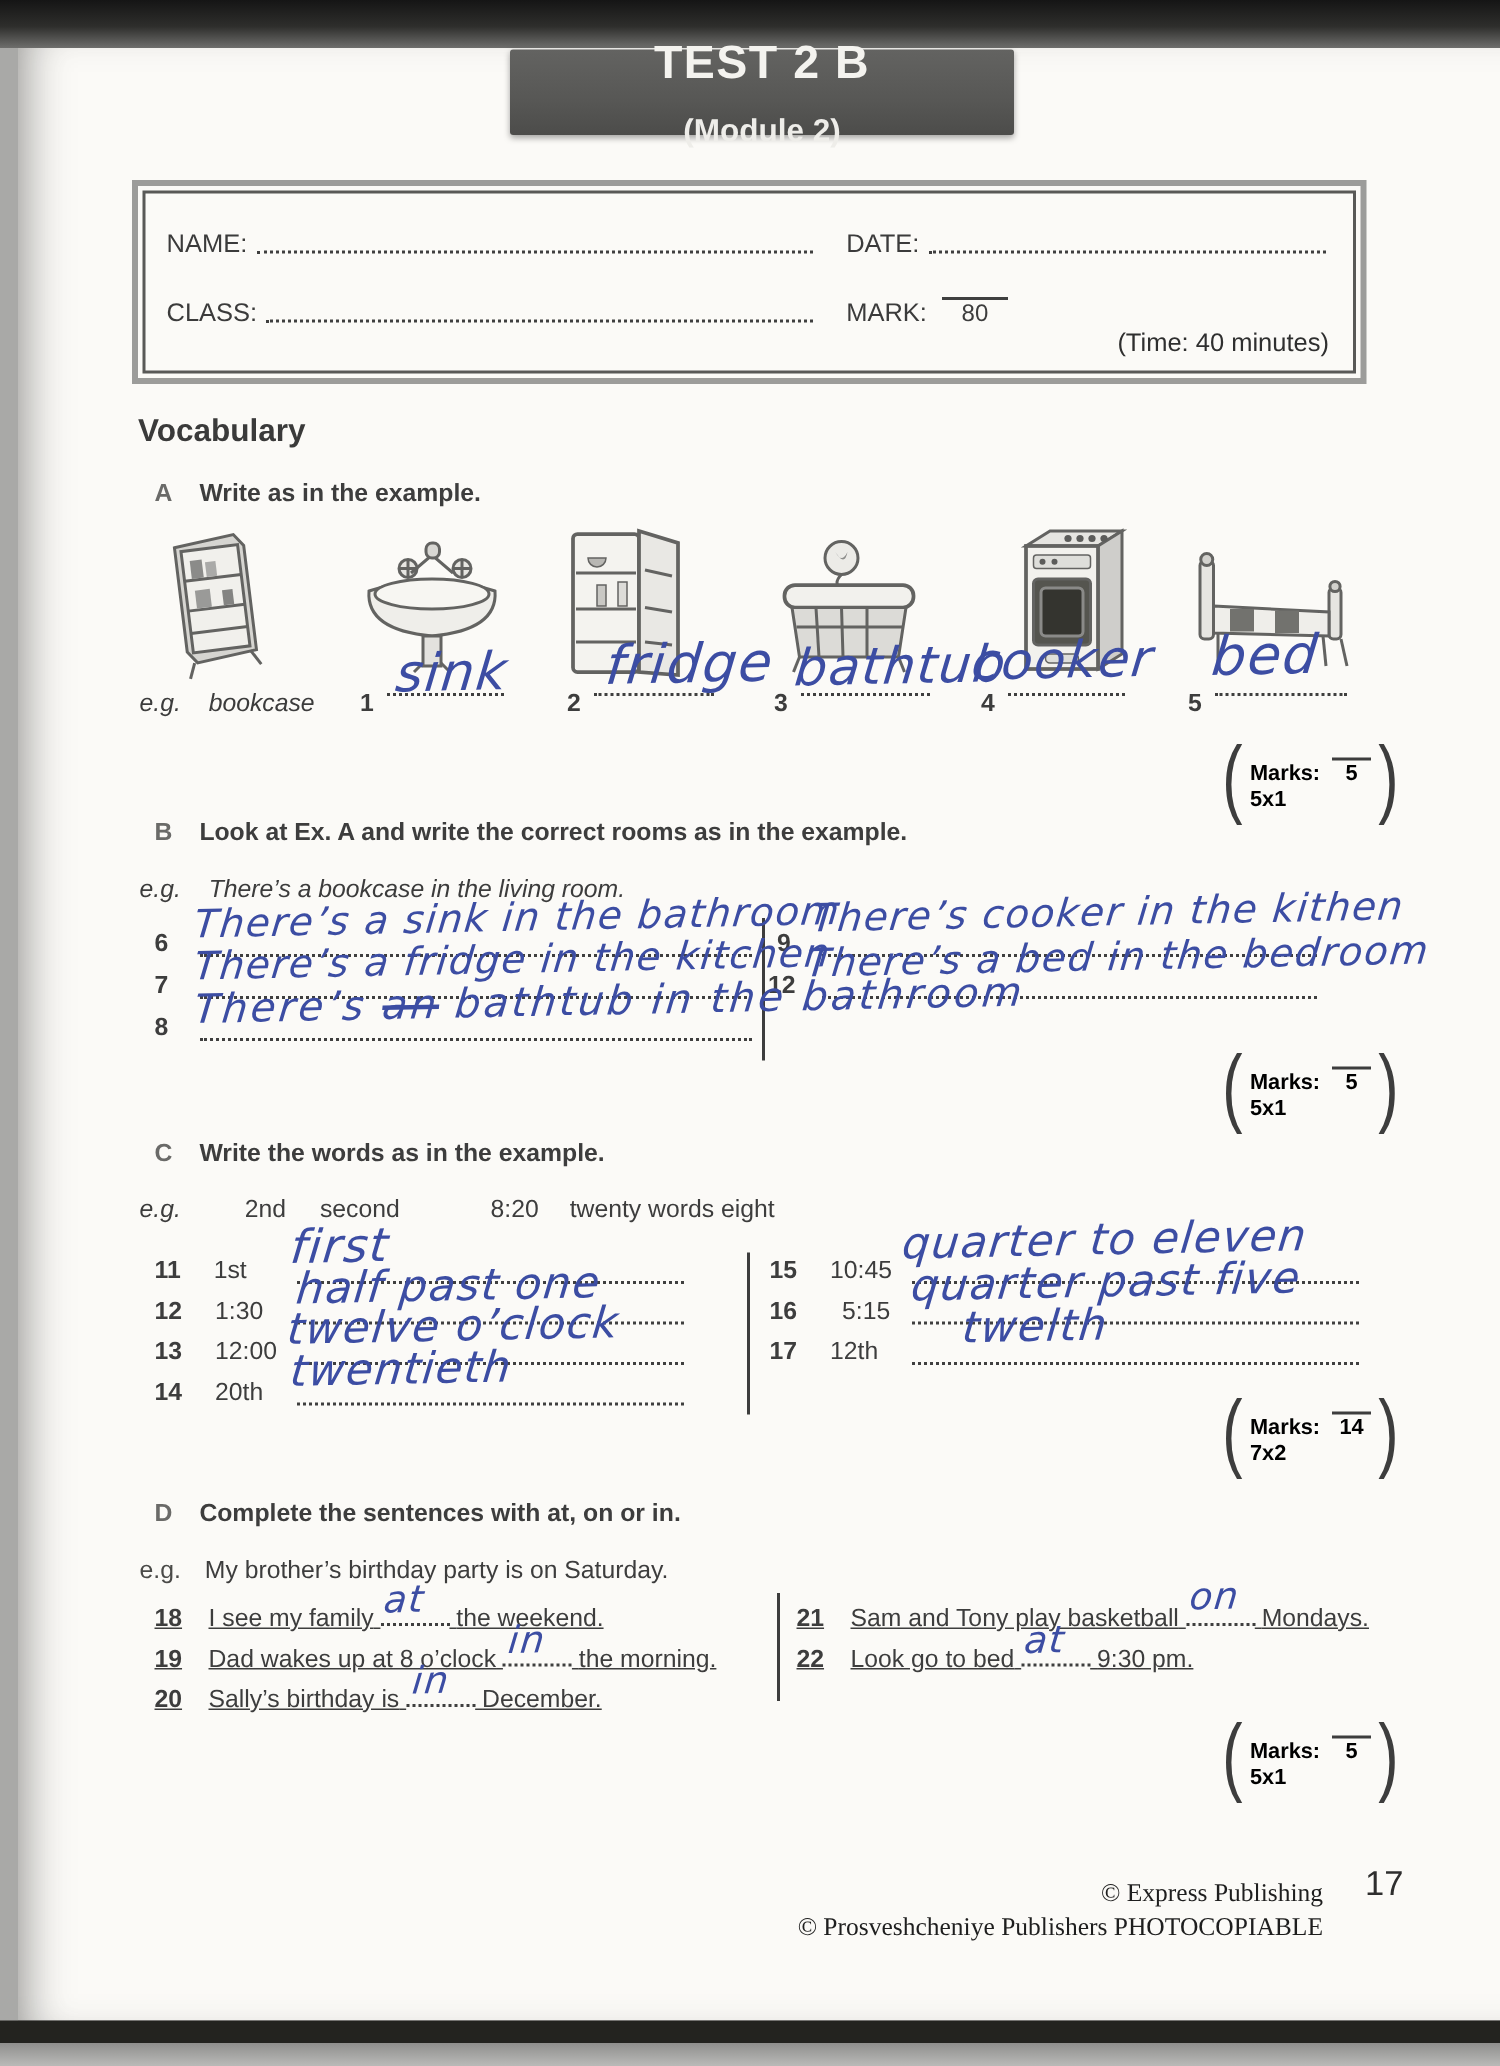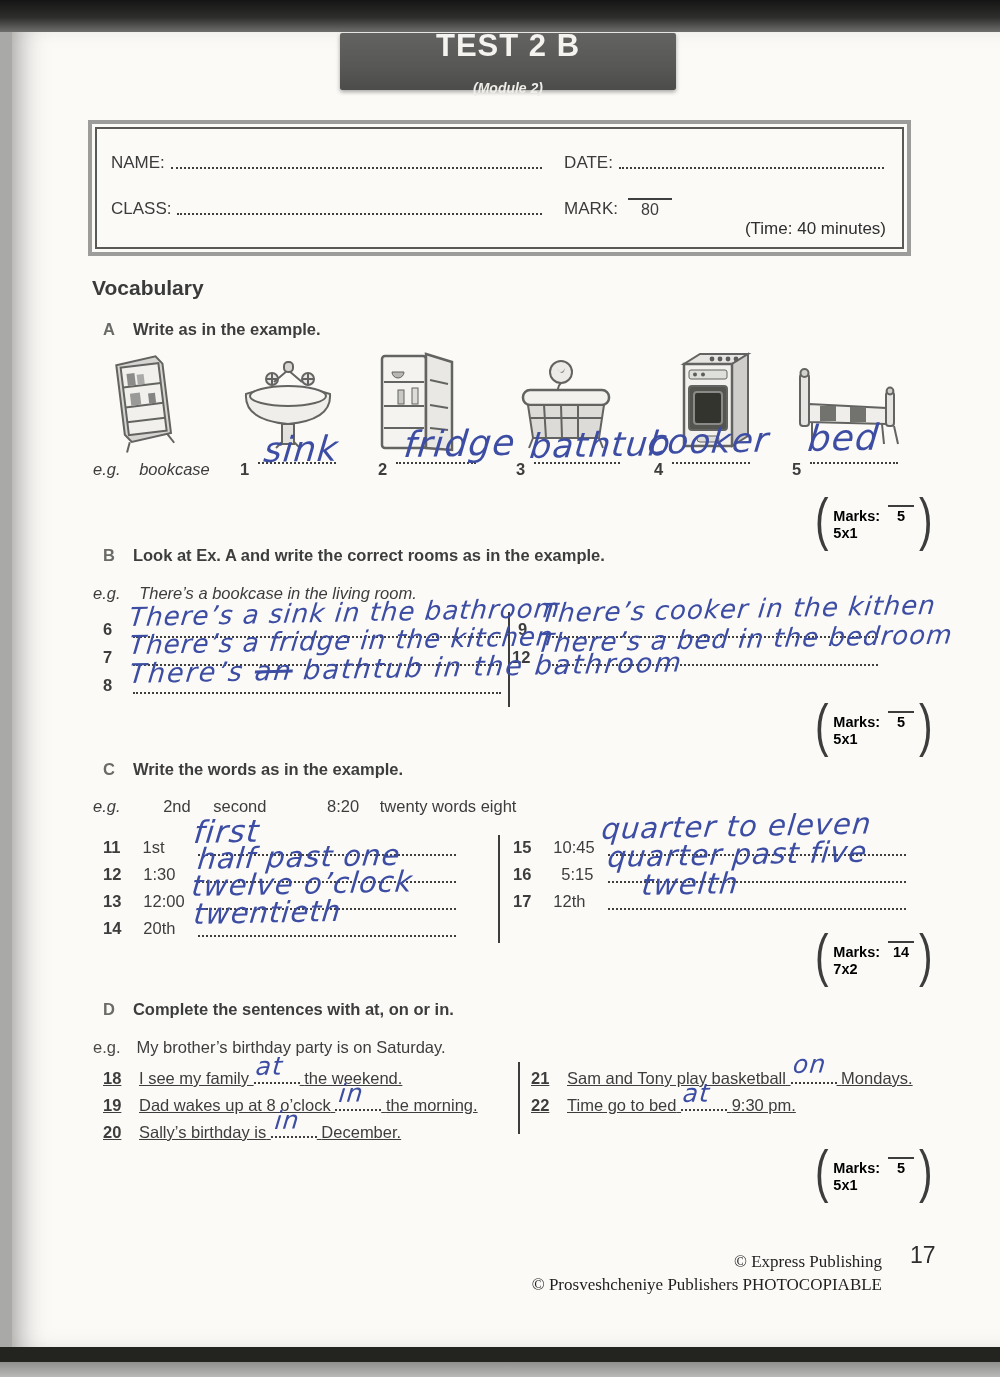--- a/index.html
+++ b/index.html
@@ -11,21 +11,21 @@
          background:linear-gradient(90deg,#d9d7d2 0px,#edecе8 0,#ecebe7 28px,#f7f6f2 70px,#fbfaf7 140px,#fbfaf7 100%);
          background-color:#fbfaf7;box-shadow:inset 22px 0 30px -18px rgba(60,60,58,.55);}
   .bottom-band{position:absolute;left:0;top:1347px;width:1000px;height:15px;background:#23231f;}
   .bottom-gray{position:absolute;left:0;top:1362px;width:1000px;height:15px;
                background:linear-gradient(180deg,#8f8f8d,#b9b9b7);}
   .banner{position:absolute;left:340px;top:33px;width:336px;height:57px;border-radius:2px;
           background:linear-gradient(180deg,#636361 0%,#575755 60%,#4c4c4a 100%);
           display:flex;align-items:center;justify-content:center;gap:10px;
           box-shadow:0 2px 4px rgba(0,0,0,.35);flex-direction:column;}
   .banner .t1{color:#f4f3ef;font-size:31px;font-weight:700;letter-spacing:1px;}
-  .banner .t2{color:#eeede9;font-size:14px;font-weight:700;padding-top:6px;font-style:italic;}
+  .banner .t2{color:#eeede9;font-size:21px;font-weight:700;padding-top:6px;}
   .idbox-outer{position:absolute;left:88px;top:120px;width:815px;height:128px;
                border:4px solid #9c9c9a;background:#fbfaf7;}
   .idbox-inner{position:absolute;left:3px;top:3px;right:3px;bottom:3px;border:2px solid #59595
 7;border:2px solid #595957;padding:10px 14px;box-sizing:border-box;font-size:17px;}
   .idrow{display:flex;align-items:flex-end;height:30px;margin-top:4px;}
   .idrow .lbl{font-weight:400;color:#3b3b3b;}
   .leader{flex:1;border-bottom:2.4px dotted #3f3f3f;margin:0 4px 4px 6px;height:1px;}
   .id-left{display:flex;flex:0 0 56%;align-items:flex-end;}
   .id-right{display:flex;flex:1;align-items:flex-end;margin-left:18px;}
   .frac{display:inline-flex;flex-direction:column;align-items:center;margin-left:10px;}
@@ -367,21 +367,21 @@
   <div class="divider" style="left:518px;top:1062px;height:72px;"></div>
 
   <div class="crow" style="left:531px;top:1068px;">
     <span class="num" style="width:36px;">21</span>
     <span class="sent"><span>Sam and Tony play basketball</span>
       <span class="slot"><span class="hw hand" style="left:0;top:-18px;">on</span><span class="dots"></span></span>
       <span>Mondays.</span></span>
   </div>
   <div class="crow" style="left:531px;top:1095px;">
     <span class="num" style="width:36px;">22</span>
-    <span class="sent"><span>Time go to bed</span>
+    <span class="sent"><span>Look go to bed</span>
       <span class="slot"><span class="hw hand" style="left:0;top:-16px;">at</span><span class="dots"></span></span>
       <span>9:30 pm.</span></span>
   </div>
 
   <div class="marks" style="left:812px;top:1142px;">
     <span class="paren">(</span>
     <span class="marks-grid">
       <span>Marks:</span>
       <span class="mfrac">
           <span class="bar"></span>

